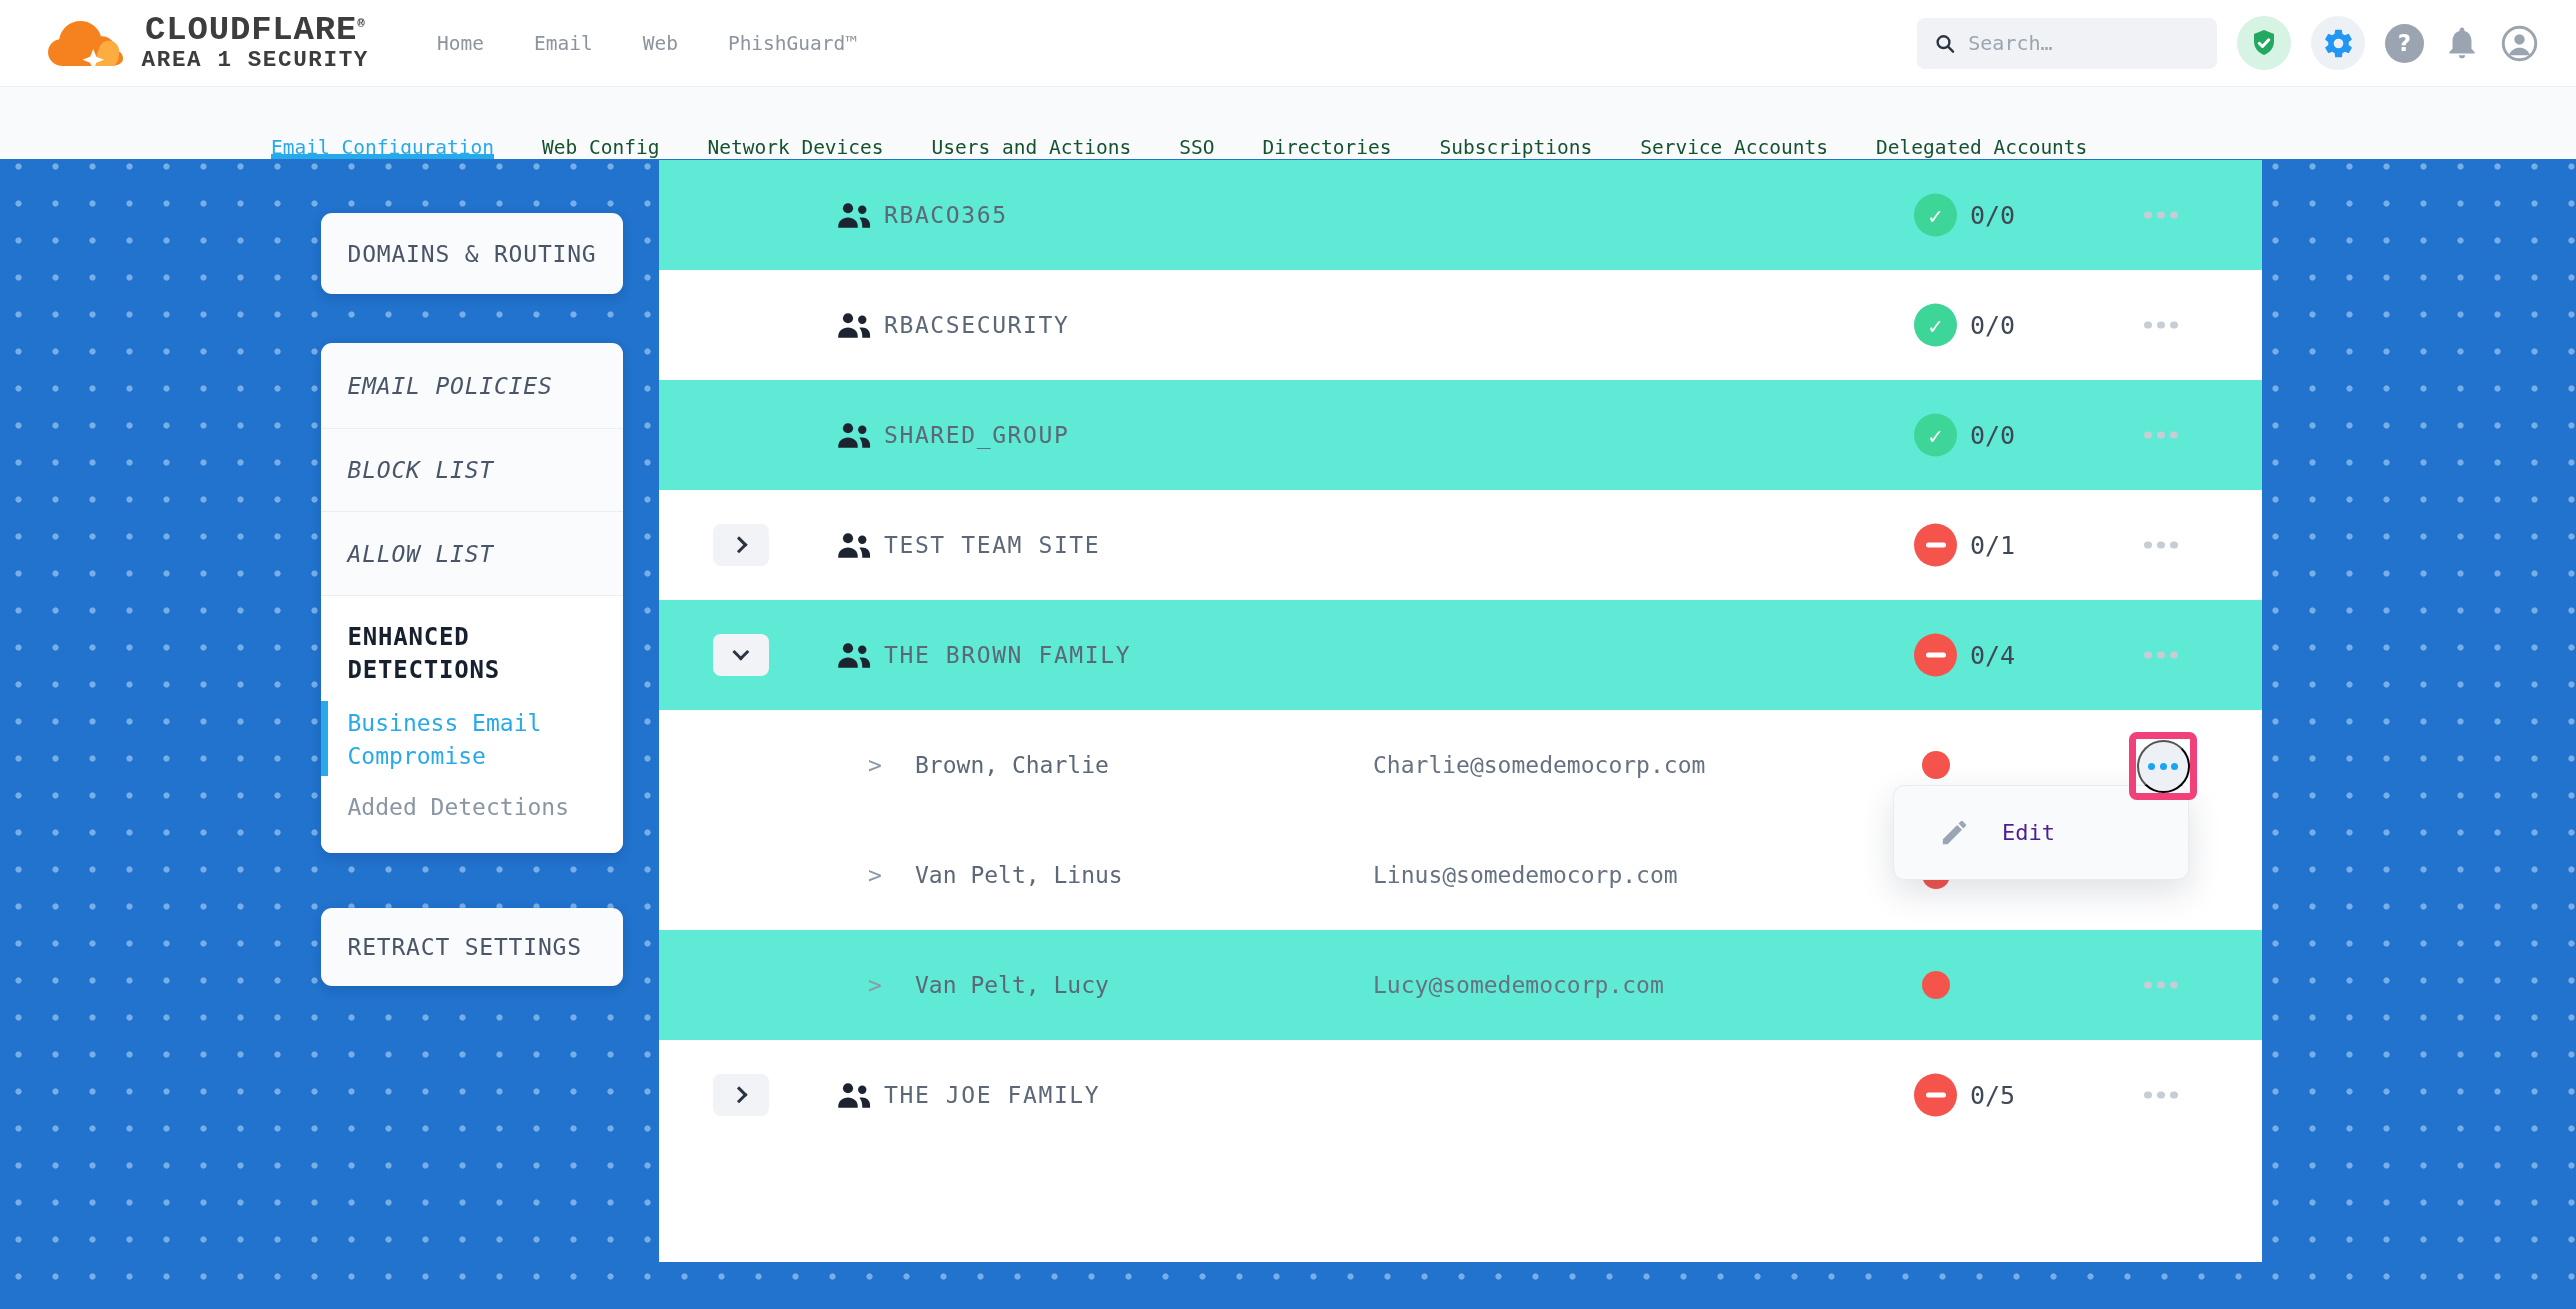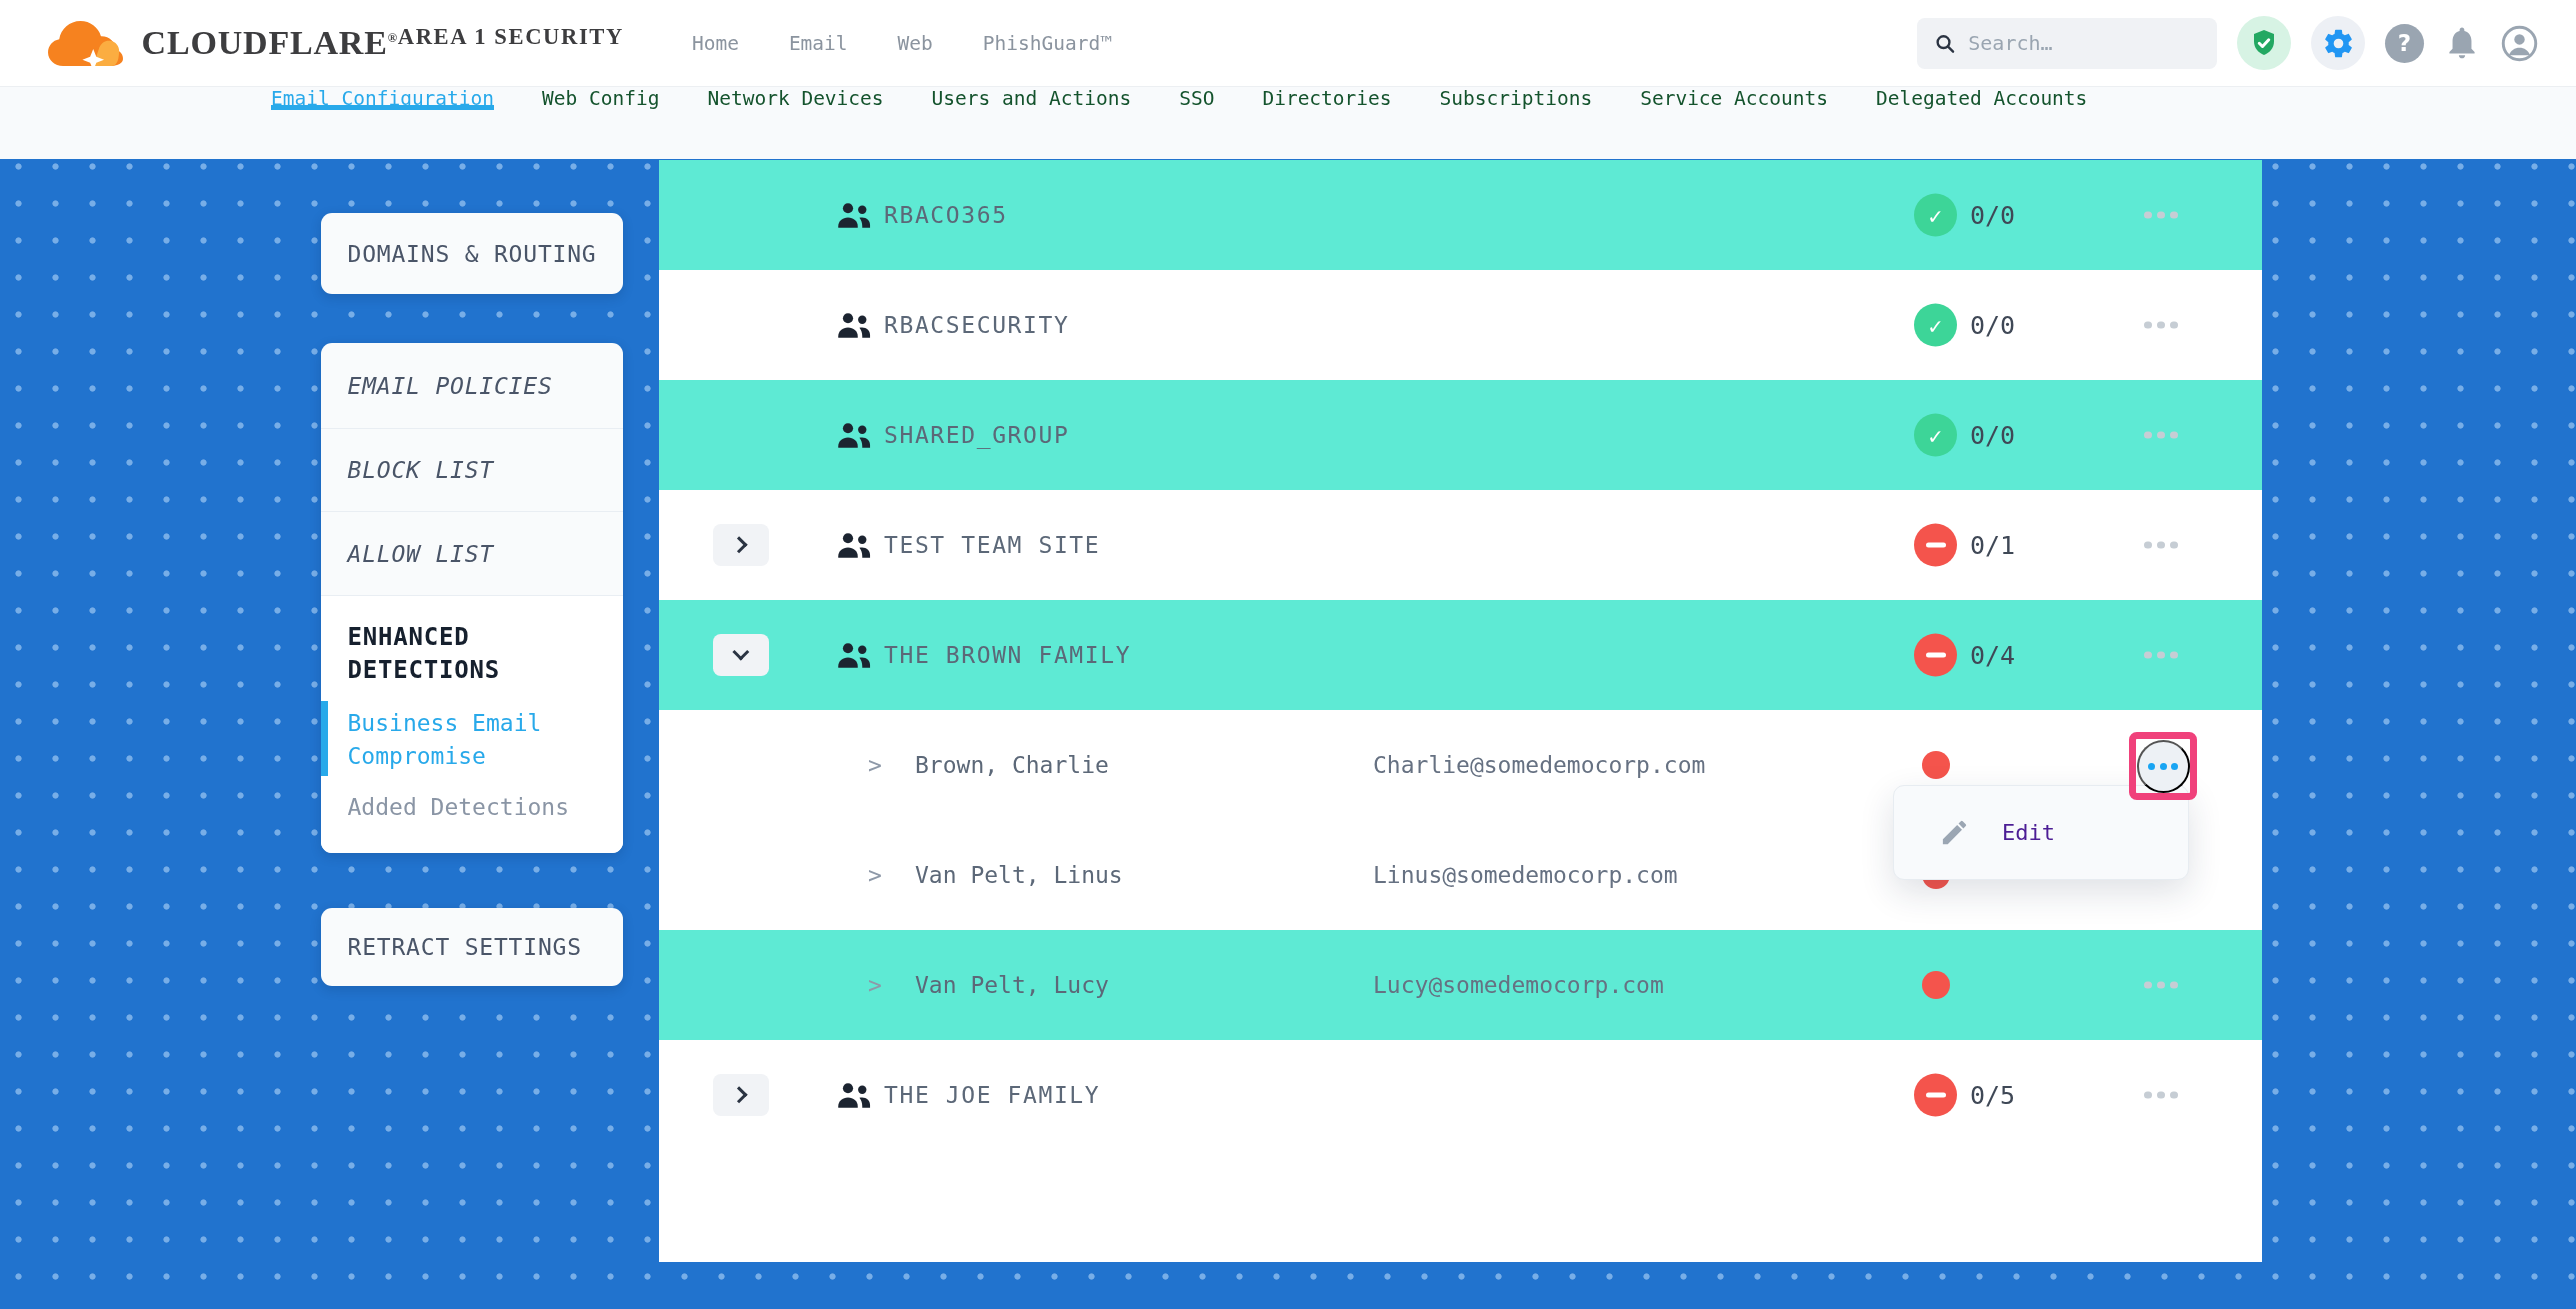--- a/index.html
+++ b/index.html
@@ -10,21 +10,21 @@
     background-image:radial-gradient(circle, rgba(190,222,252,.55) 2.7px, transparent 3.5px);
     background-size:37px 37px;
     font-family:"DejaVu Sans Mono", monospace;
   }
   
   .topbar {
     position:absolute; left:0; top:0; width:2576px; height:87px; background:#ffffff;
     display:flex; align-items:center; padding:0 37px 0 45px; border-bottom:0.8px solid #eceff2; z-index:10;
   }
   .logo { display:flex; align-items:center; gap:15.6px; }
-  .brand-text { display:flex; flex-direction:row; line-height:1.05; font-family:Liberation Serif, serif; }
+  .brand-text { display:flex; flex-direction:column; line-height:1.05; font-family:Liberation Mono, monospace;align-items:center; }
   .brand-name { font-size:34px; font-weight:800; color:#3d3d3f; letter-spacing:0.8px; }
   .brand-name sup { font-size:12.5px; }
   .brand-sub { font-size:22.6px; font-weight:700; color:#3d3d3f; letter-spacing:1.6px; }
   .topnav { display:flex; gap:50px; margin-left:68px; }
   .topnav a { font-size:19.5px; color:#8b949f; text-decoration:none; }
   .top-right { margin-left:auto; display:flex; align-items:center; gap:20px; }
   .searchbox {
     width:300px; height:51px; background:#f0f2f5; border-radius:7.8px;
     display:flex; align-items:center; padding:0 17px; gap:12.5px;
   }
@@ -35,21 +35,21 @@
   .searchbox input::placeholder { color:#9aa5b1; }
   .iconbtn { display:flex; align-items:center; justify-content:center; border:none; cursor:pointer; background:transparent; }
   .circ { border-radius:50%; }
   .shield-bg { width:54px; height:54px; background:#d7f3e4; }
   .gear-bg { width:54px; height:54px; background:#edf0f5; }
   .help-bg { width:39px; height:39px; background:#9aa5b1; position:relative; }
   .help-bg::before { content:"?"; color:#fff; font-size:23px; font-weight:bold; font-family:"DejaVu Sans", sans-serif; }
   
   .tabsbar {
     position:absolute; left:0; top:87px; width:2576px; height:72px; background:#f8fafc;
-    display:flex; align-items:flex-start; padding-left:271px; gap:48px; z-index:9;
+    display:flex; align-items:flex-end; padding-left:271px; gap:48px; z-index:9;
   }
   .tab { display:flex; align-items:center; font-size:19.5px; color:#14532d; position:relative; cursor:pointer; }
   .tab.active { color:#28a9ea; }
   .tab.active::after { content:""; position:absolute; left:0; right:0; bottom:0; height:5.4px; background:#28a9ea; }
   
   .card {
     position:absolute; left:321px; width:302px; background:#f9fbfc; border-radius:11px;
     box-shadow:0 3.1px 11px rgba(10,40,80,.18); overflow:hidden; z-index:5;
   }
   .card-single { display:flex; align-items:center; padding:0 26.5px; }

